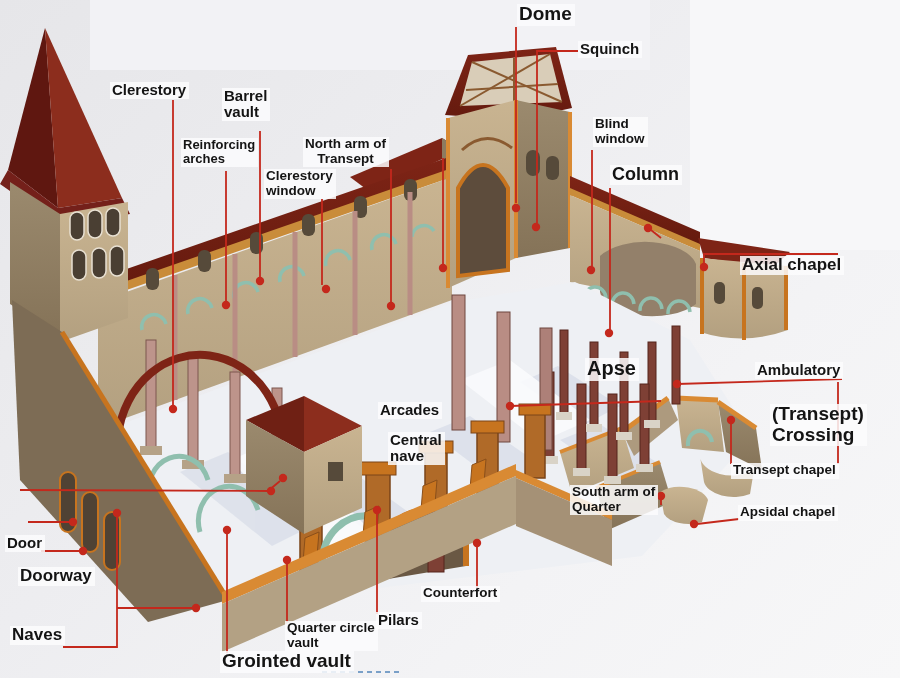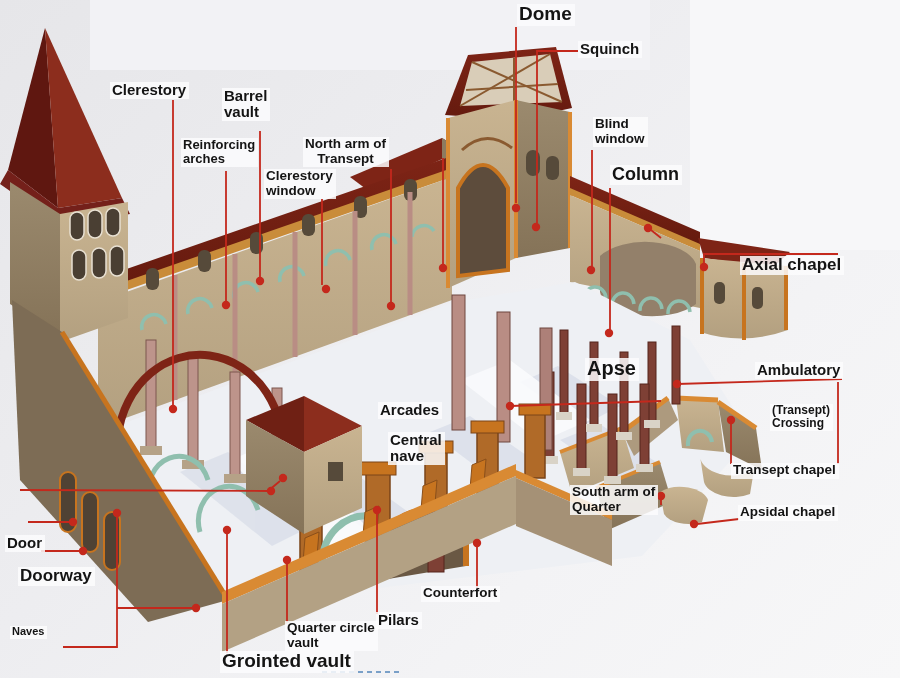--- a/index.html
+++ b/index.html
@@ -351,32 +351,32 @@
       <div class="lbl" style="left: 264px; top: 169px; font-size: 13.5px; color: rgb(20, 20, 20);">Clerestory
 window</div>
       <div class="lbl" style="left: 517px; top: 4px; font-size: 19px; color: rgb(20, 20, 20);">Dome</div>
       <div class="lbl" style="left: 578px; top: 41px; font-size: 15px; color: rgb(20, 20, 20);">Squinch</div>
       <div class="lbl" style="left: 593px; top: 117px; font-size: 13.5px; color: rgb(20, 20, 20);">Blind
 window</div>
       <div class="lbl" style="left: 610px; top: 165px; font-size: 18px; color: rgb(20, 20, 20);">Column</div>
       <div class="lbl" style="left: 740px; top: 256px; font-size: 17px; color: rgb(20, 20, 20);">Axial chapel</div>
       <div class="lbl" style="left: 755px; top: 362px; font-size: 15px; color: rgb(20, 20, 20);">Ambulatory</div>
       <div class="lbl" style="left: 585px; top: 358px; font-size: 20px; color: rgb(20, 20, 20);">Apse</div>
-      <div class="lbl" style="left: 770px; top: 404px; font-size: 12px; color: rgb(20, 20, 20);">(Transept)
+      <div class="lbl" style="left: 770px; top: 404px; font-size: 19px; color: rgb(20, 20, 20);">(Transept)
 Crossing</div>
       <div class="lbl" style="left: 731px; top: 463px; font-size: 13.5px; color: rgb(20, 20, 20);">Transept chapel</div>
       <div class="lbl" style="left: 378px; top: 402px; font-size: 15px; color: rgb(20, 20, 20);">Arcades</div>
       <div class="lbl" style="left: 388px; top: 432px; font-size: 15px; color: rgb(20, 20, 20);">Central
 nave</div>
       <div class="lbl" style="left: 570px; top: 485px; font-size: 13.5px; color: rgb(20, 20, 20);">South arm of
 Quarter</div>
       <div class="lbl" style="left: 738px; top: 505px; font-size: 13.5px; color: rgb(20, 20, 20);">Apsidal chapel</div>
       <div class="lbl" style="left: 421px; top: 586px; font-size: 13.5px; color: rgb(20, 20, 20);">Counterfort</div>
       <div class="lbl" style="left: 376px; top: 612px; font-size: 15px; color: rgb(20, 20, 20);">Pilars</div>
       <div class="lbl" style="left: 285px; top: 621px; font-size: 13.5px; color: rgb(20, 20, 20);">Quarter circle
 vault</div>
       <div class="lbl" style="left: 220px; top: 651px; font-size: 19px; color: rgb(20, 20, 20);">Grointed vault</div>
       <div class="lbl" style="left: 5px; top: 535px; font-size: 15px; color: rgb(20, 20, 20);">Door</div>
       <div class="lbl" style="left: 18px; top: 567px; font-size: 17px; color: rgb(20, 20, 20);">Doorway</div>
-      <div class="lbl" style="left: 10px; top: 626px; font-size: 11px; color: rgb(20, 20, 20);">Naves</div>
+      <div class="lbl" style="left: 10px; top: 626px; font-size: 17px; color: rgb(20, 20, 20);">Naves</div>
     </div>
 
 </div>
 
 </body></html>

